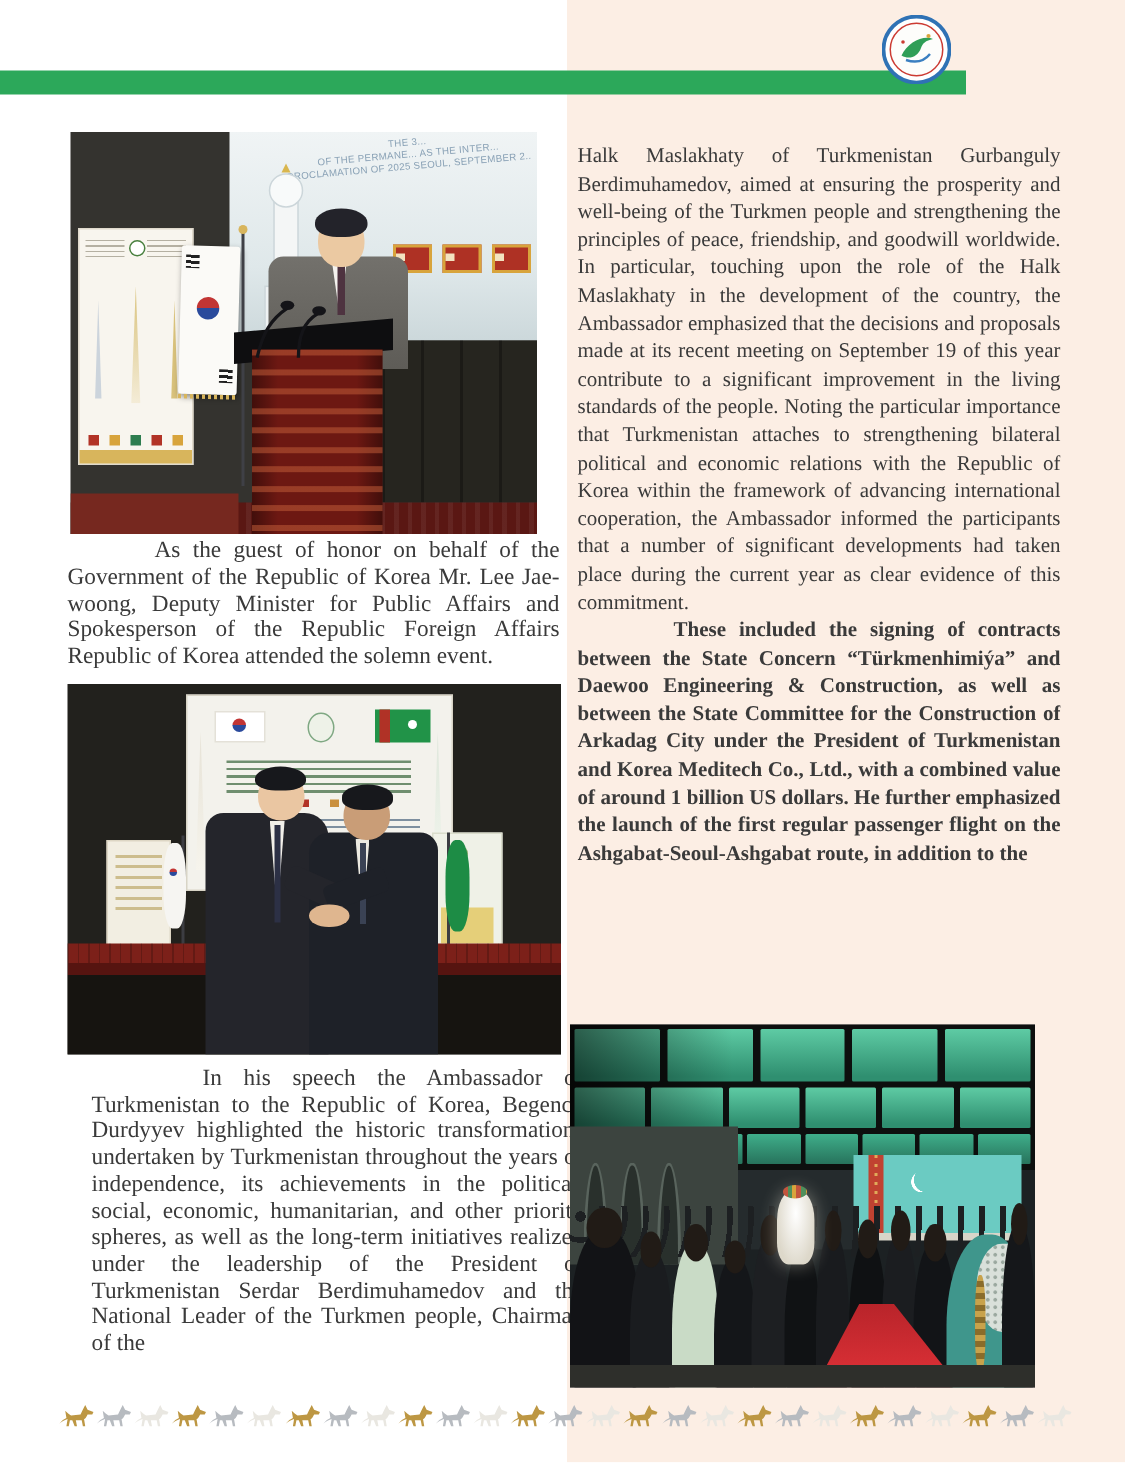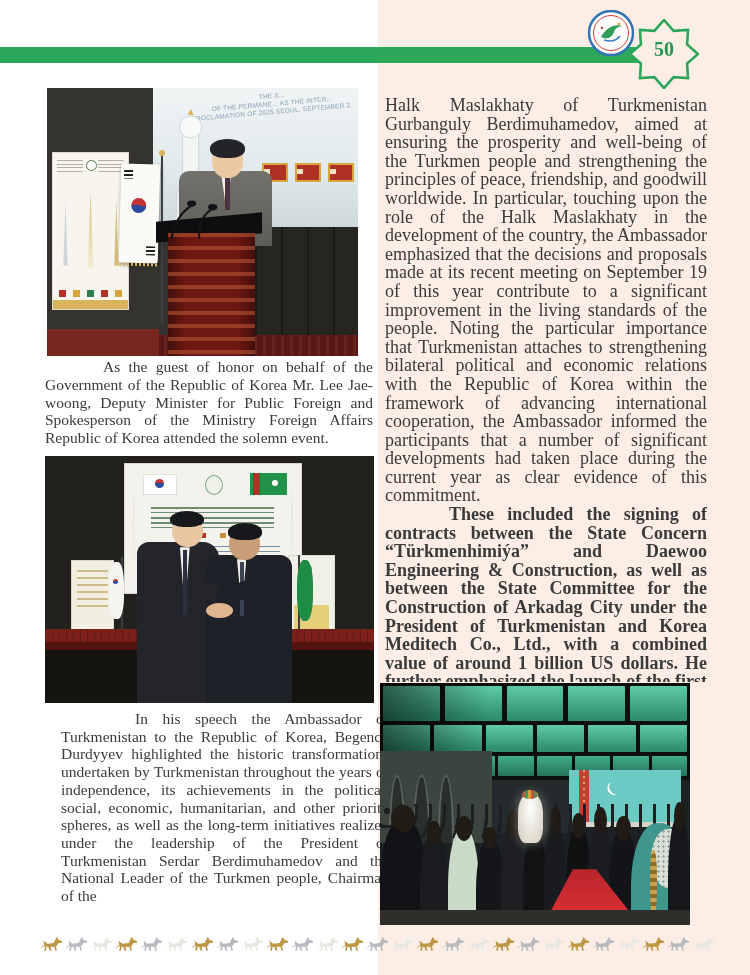--- a/index.html
+++ b/index.html
@@ -9,21 +9,21 @@
   .green-bar{position:absolute;left:0;top:47px;width:644px;height:16px;background:#2ca85a;}
   .logo{position:absolute;left:588px;top:10px;width:46px;height:46px;}
   .star-badge{position:absolute;left:629px;top:19px;width:70px;height:70px;}
 
   
   .caption{position:absolute;left:45px;top:358px;width:328px;margin:0;
            font-size:15.5px;line-height:17.8px;text-align:justify;text-indent:58px;}
   .left-para{position:absolute;left:61px;top:710px;width:328px;margin:0;
            font-size:15.5px;line-height:17.7px;text-align:justify;text-indent:74px;}
   .right-col{position:absolute;left:385px;top:96px;width:322px;height:586px;overflow:hidden;
-           font-size:18px;line-height:18.6px;text-align:justify;}
+           font-size:14px;line-height:18.6px;text-align:justify;}
   .right-col p{margin:0;}
   .right-col p.p2{text-indent:64px;font-weight:bold;}
 
   
   .photo{position:absolute;overflow:hidden;}
   .photo *{position:absolute;}
   #photo1{left:47px;top:88px;width:311px;height:268px;background:#34332f;}
   #photo2{left:45px;top:456px;width:329px;height:247px;background:#22211d;}
   #photo3{left:380px;top:683px;width:310px;height:242px;background:#1c2123;}
 
@@ -175,26 +175,20 @@
     <svg viewBox="0 0 46 46" width="46" height="46">
       <circle cx="23" cy="23" r="22" fill="#ffffff" stroke="#2f72b5" stroke-width="2.5"></circle>
       <circle cx="23" cy="23" r="17.5" fill="#fdfdfb" stroke="#cc3b33" stroke-width="1"></circle>
       <path d="M13 27 C17 18 28 13 34 16 C29 17 27 19 26 22 C24 28 18 30 13 27 Z" fill="#2f9e57"></path>
       <path d="M16 30 C22 32 28 31 32 26" stroke="#3a7fc1" stroke-width="1.6" fill="none"></path>
       <circle cx="31" cy="14" r="1.4" fill="#d8a43c"></circle>
       <circle cx="14" cy="18" r="1.2" fill="#cc3b33"></circle>
     </svg>
   </div>
 
-  <div class="star-badge">
-    <svg viewBox="0 0 70 70" width="70" height="70">
-      <polygon points="35,1 44.6,11.9 59,11 58.1,25.4 69,35 58.1,44.6 59,59 44.6,58.1 35,69 25.4,58.1 11,59 11.9,44.6 1,35 11.9,25.4 11,11 25.4,11.9" fill="#fceee4" stroke="#2aa55a" stroke-width="2.6"></polygon>
-      <text x="35" y="37" text-anchor="middle" font-size="20" font-weight="bold" font-family="Liberation Serif, serif" fill="#259552">50</text>
-    </svg>
-  </div>
 
   <div class="photo" id="photo1">
     <div class="p1-screen">
       <div class="p1-screen-text">
         <span>THE 3...</span>
         <span>OF THE PERMANE... AS THE INTER...</span>
         <span>PROCLAMATION OF 2025   SEOUL, SEPTEMBER 2..</span>
       </div>
       <svg class="p1-monument" viewBox="0 0 50 120">
         <rect x="18" y="30" width="16" height="90" fill="#f4f6f6" stroke="#ccd6da"></rect>
@@ -252,21 +246,21 @@
     <div class="p1-podium-top"></div>
     <div class="p1-podium"></div>
     <svg class="p1-mics" viewBox="0 0 100 70">
       <path d="M30 68 C34 50 40 40 52 32" stroke="#141418" stroke-width="2.4" fill="none"></path>
       <path d="M60 68 C60 52 64 42 74 36" stroke="#141418" stroke-width="2.4" fill="none"></path>
       <ellipse cx="52" cy="30" rx="5" ry="3.4" fill="#141418"></ellipse>
       <ellipse cx="75" cy="34" rx="5" ry="3.4" fill="#141418"></ellipse>
     </svg>
   </div>
 
-  <p class="caption">As the guest of honor on behalf of the Government of the Republic of Korea Mr. Lee Jae-woong, Deputy Minister for Public Foreign and Spokesperson of the Ministry Foreign Affairs Republic of Korea attended the solemn event.</p>
+  <p class="caption">As the guest of honor on behalf of the Government of the Republic of Korea Mr. Lee Jae-woong, Deputy Minister for Public Affairs and Spokesperson of the Republic Foreign Affairs Republic of Korea attended the solemn event.</p>
 
   <div class="photo" id="photo2">
     <div class="p2-screen">
       <div class="p2-towL"></div>
       <div class="p2-towR"></div>
       <div class="p2-kflag">
           <i></i>
         </div>
       <div class="p2-emblem"></div>
       <div class="p2-tflag">

